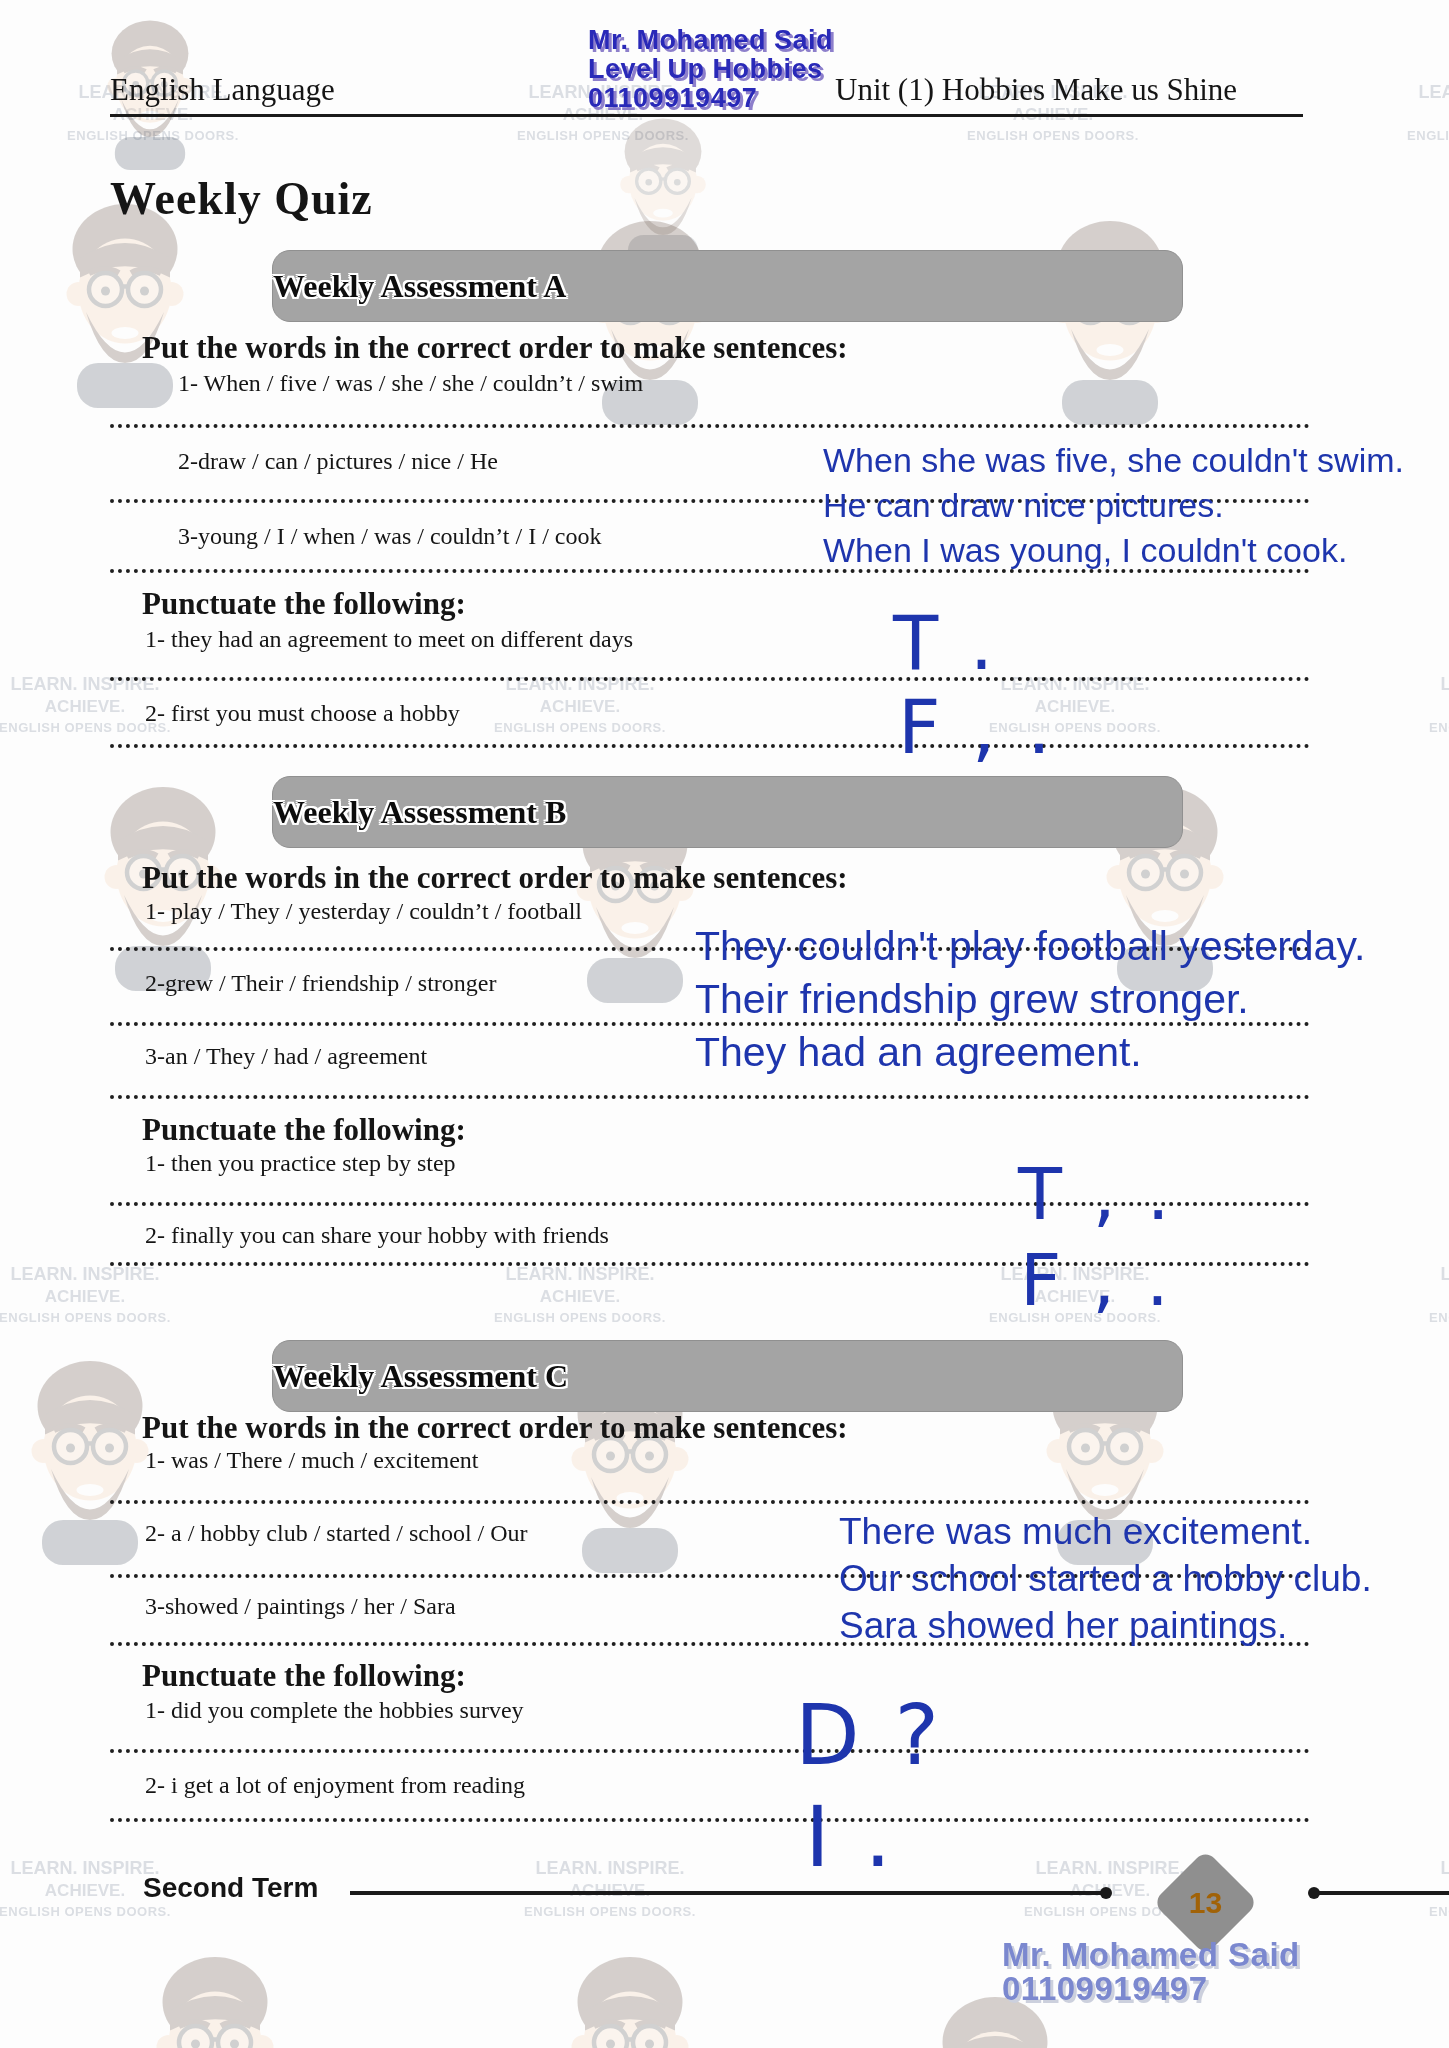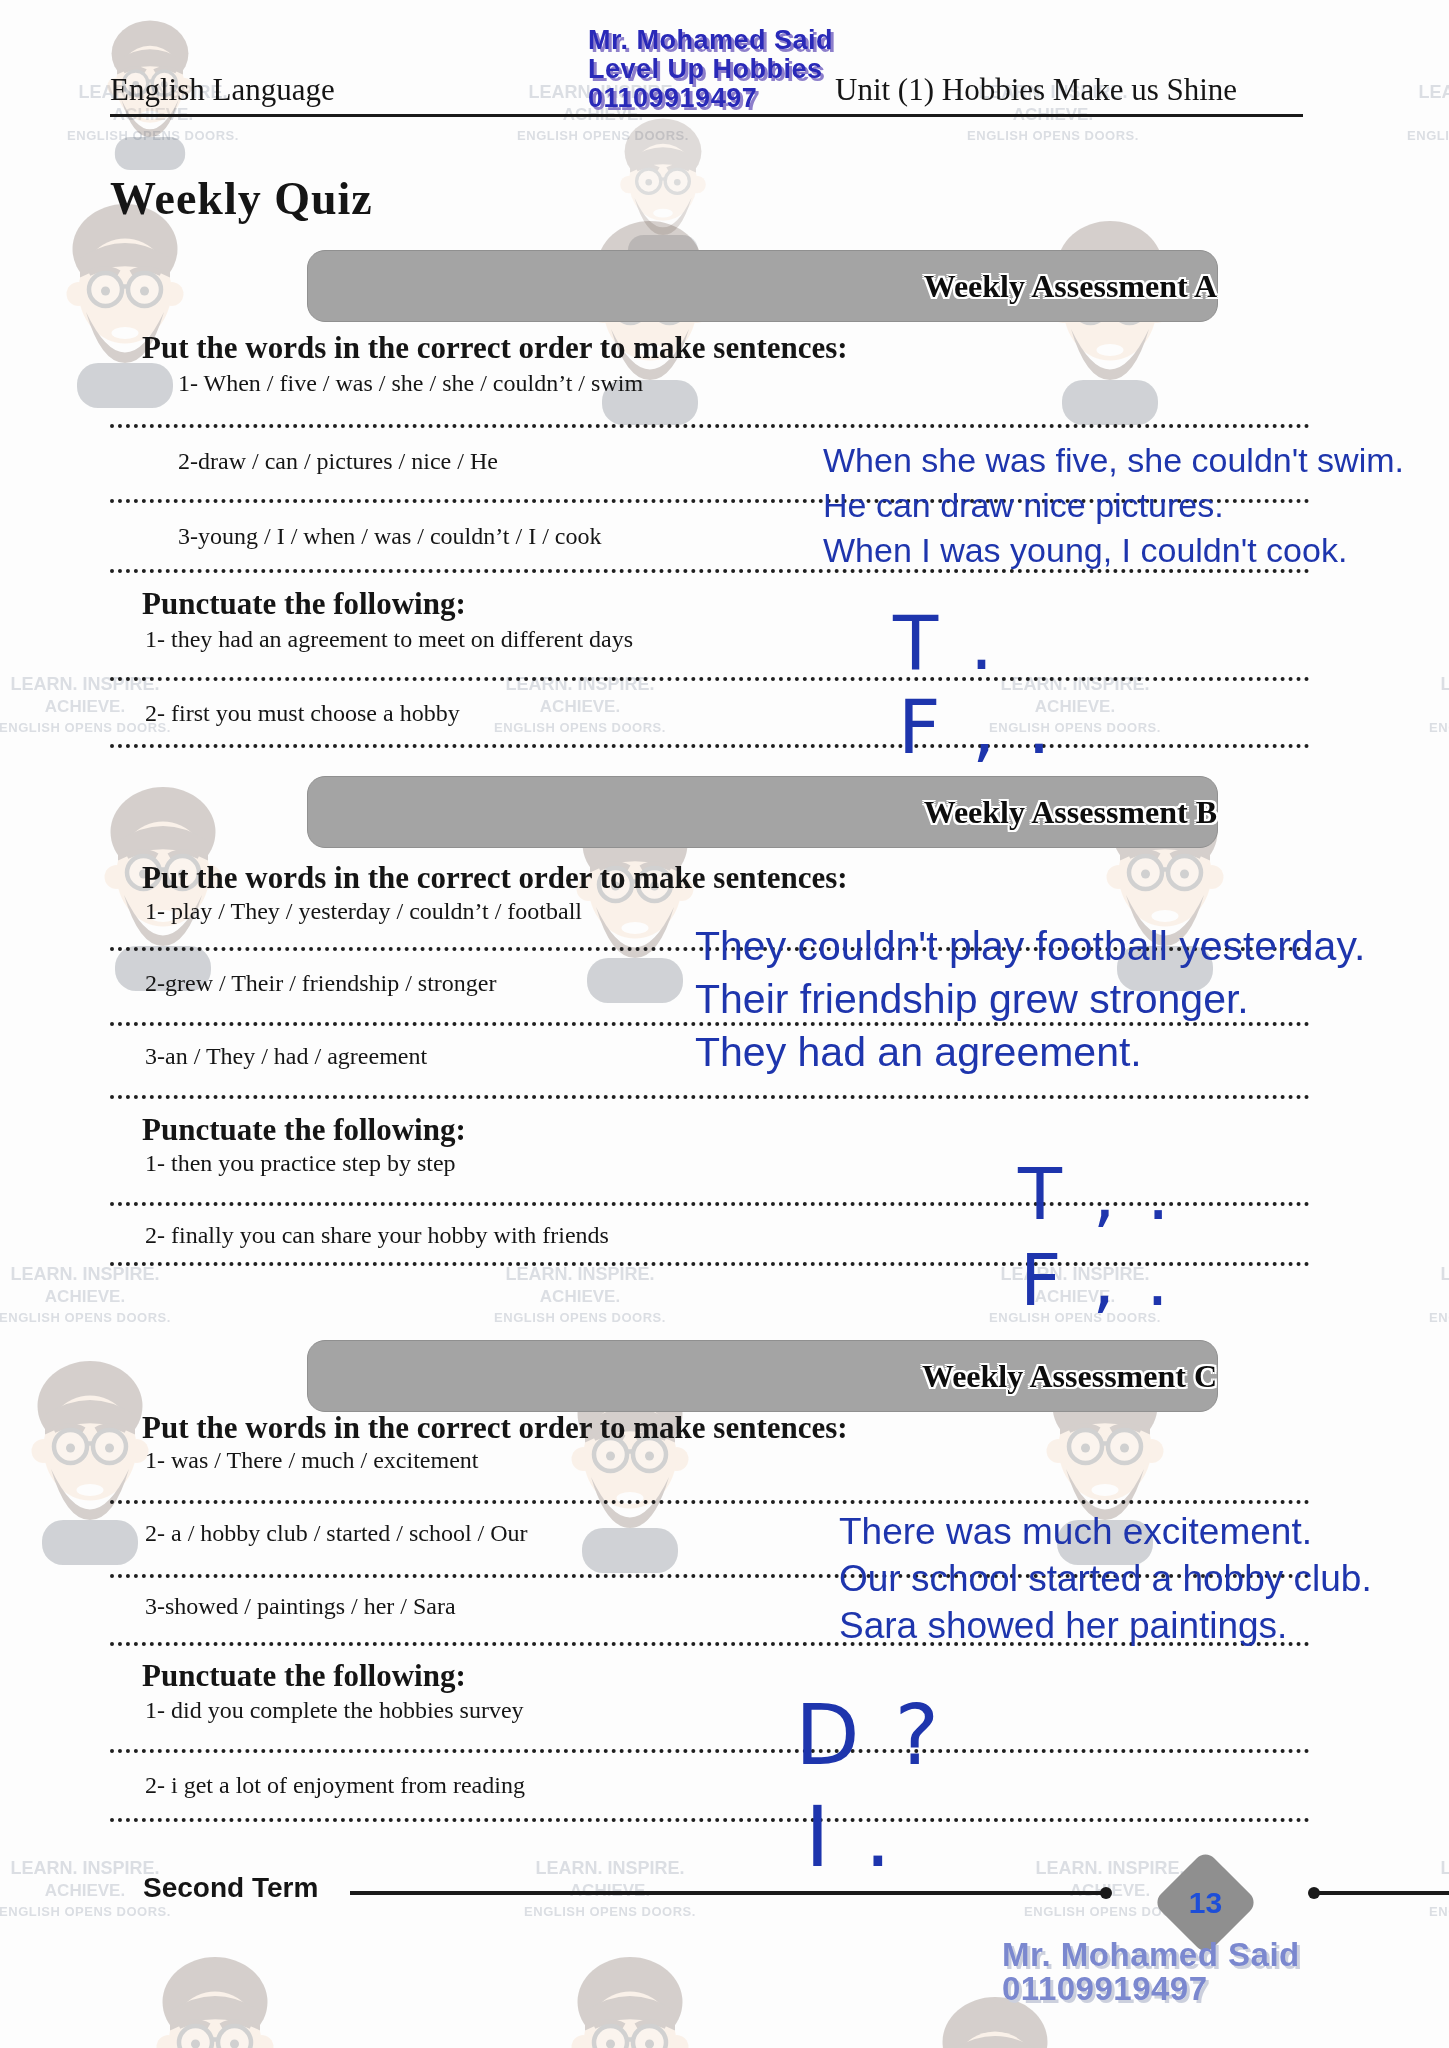--- a/index.html
+++ b/index.html
@@ -31,24 +31,23 @@
   }
   .hdr-rule{position:absolute;left:110px;top:114px;width:1193px;height:3px;background:#1a1a1a;}
   .page-title{
     position:absolute;left:110px;top:172px;width:1200px;
     font-size:46px;font-weight:bold;letter-spacing:1px;
   }
   
   .bar{
     position:absolute;left:272px;width:909px;height:70px;
     background:#a4a4a4;border:1px solid #909090;border-radius:18px;
-    text-align:right;line-height:70px;
+    text-align:left;line-height:70px;
     font-size:32px;font-weight:bold;color:#0d0d0d;
     text-shadow:-2px -2px 0 #fff,2px -2px 0 #fff,-2px 2px 0 #fff,2px 2px 0 #fff,0 2px 0 #fff,0 -2px 0 #fff,2px 0 0 #fff,-2px 0 0 #fff;
-    margin-left:35px;
   }
   
   .q-heading{position:absolute;left:142px;font-size:31px;font-weight:bold;white-space:nowrap;}
   .q-item{position:absolute;font-size:24px;white-space:nowrap;}
   .dotline{position:absolute;left:110px;width:1200px;height:0;border-bottom:4px dotted #1f1f1f;}
   
   .ans{
     position:absolute;color:#1e35ad;font-family:"Liberation Sans",sans-serif;
     white-space:nowrap;
   }
@@ -65,21 +64,21 @@
   .foot-line1{position:absolute;left:350px;top:1891px;width:758px;height:4px;background:#1a1a1a;}
   .foot-line2{position:absolute;left:1315px;top:1891px;width:134px;height:4px;background:#1a1a1a;}
   .foot-dot{position:absolute;width:12px;height:12px;border-radius:50%;background:#1a1a1a;top:1887px;}
   .diamond{
     position:absolute;left:1168px;top:1865px;width:75px;height:75px;
     background:#8f8f8f;border-radius:12px;transform:rotate(45deg);
   }
   .diamond-label{
     position:absolute;left:1168px;top:1865px;width:75px;height:75px;
     display:flex;align-items:center;justify-content:center;
-    color:#1d4ed8;font-family:"Liberation Sans",sans-serif;font-weight:bold;font-size:30px;
+    color:#a16207;font-family:"Liberation Sans",sans-serif;font-weight:bold;font-size:30px;
   }
   .stamp-bottom{
     position:absolute;left:1002px;top:1938px;
     font-family:"Liberation Sans",sans-serif;font-weight:bold;font-size:33px;line-height:34px;
     color:#7b88cf;text-shadow:3px 3px 0 #ccd0dd;letter-spacing:.5px;white-space:nowrap;
   }
 </style>
 </head>
 <body>
 

